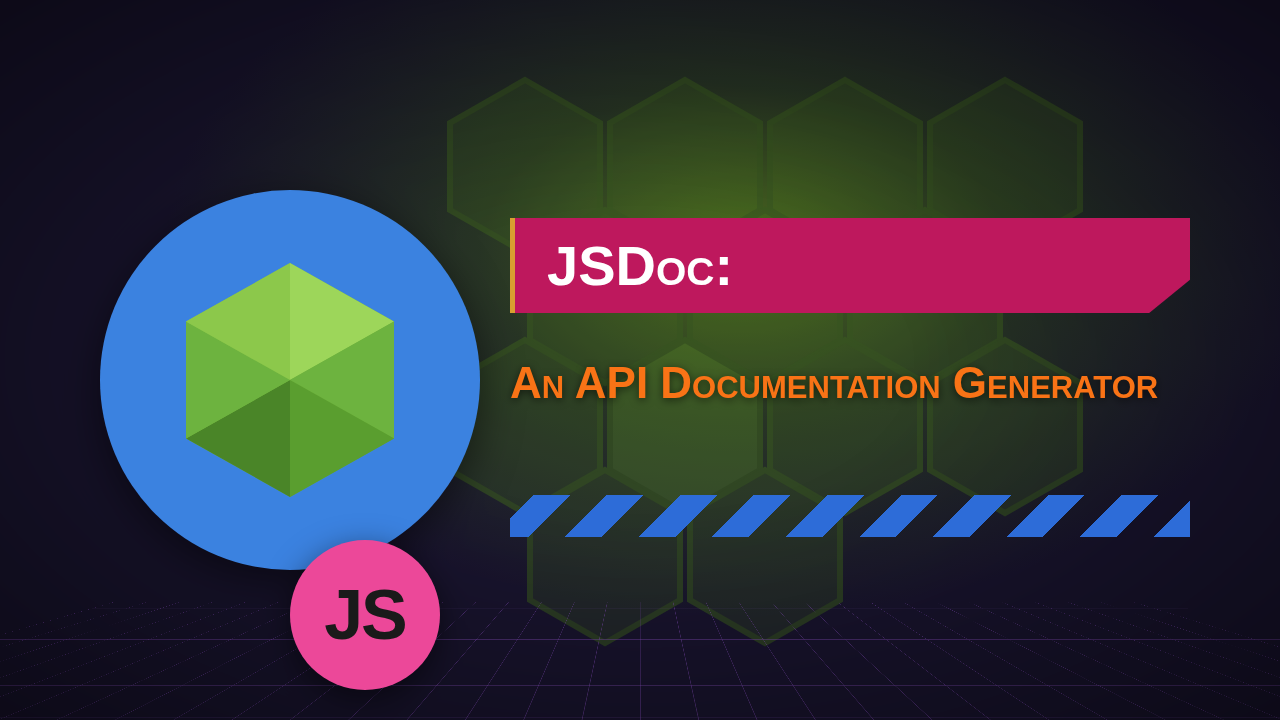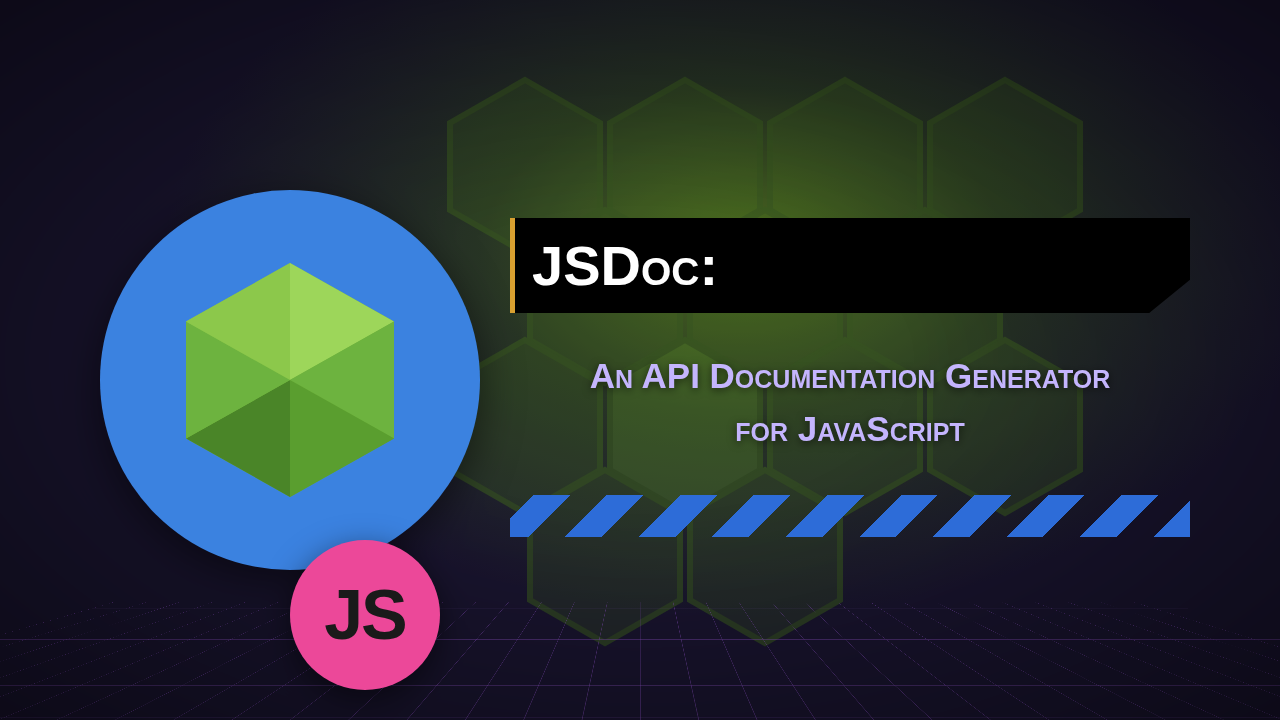--- a/index.html
+++ b/index.html
@@ -87,43 +87,43 @@
       font-weight: 900;
       color: #1a1a1a;
       letter-spacing: -2px;
     }
     .title-banner {
       position: absolute;
       left: 510px;
       top: 218px;
       width: 680px;
       height: 95px;
-      background: #000000;
+      background: #be185d;
       border-left: 5px solid #d8a030;
       display: flex;
       align-items: center;
-      padding-left: 17px;
+      padding-left: 32px;
       clip-path: polygon(0 0, 100% 0, 100% 65%, 94% 100%, 0 100%);
       box-shadow: 0 6px 20px rgba(0,0,0,0.4);
     }
     .title-text {
       font-size: 56px;
       font-weight: 700;
       color: #fff;
       font-variant: small-caps;
     }
     .subtitle {
       position: absolute;
       left: 510px;
       top: 350px;
       width: 680px;
-      color: #c4b5fd;
-      font-size: 35px;
+      color: #f97316;
+      font-size: 44px;
       font-weight: 600;
-      text-align: center;
+      text-align: left;
       line-height: 1.5;
       font-variant: small-caps;
       text-shadow: 0 2px 8px rgba(0,0,0,0.6);
     }
     .hazard-stripe {
       position: absolute;
       left: 510px;
       top: 495px;
       width: 680px;
       height: 42px;
@@ -195,16 +195,15 @@
 <div class="js-badge">
   <span class="js-text">JS</span>
 </div>
 
 <div class="title-banner">
   <span class="title-text">JSDoc:</span>
 </div>
 
 <div class="subtitle">
   <div>An API Documentation Generator</div>
-  <div>for JavaScript</div>
 </div>
 
 <div class="hazard-stripe"></div>
 
 </body></html>

